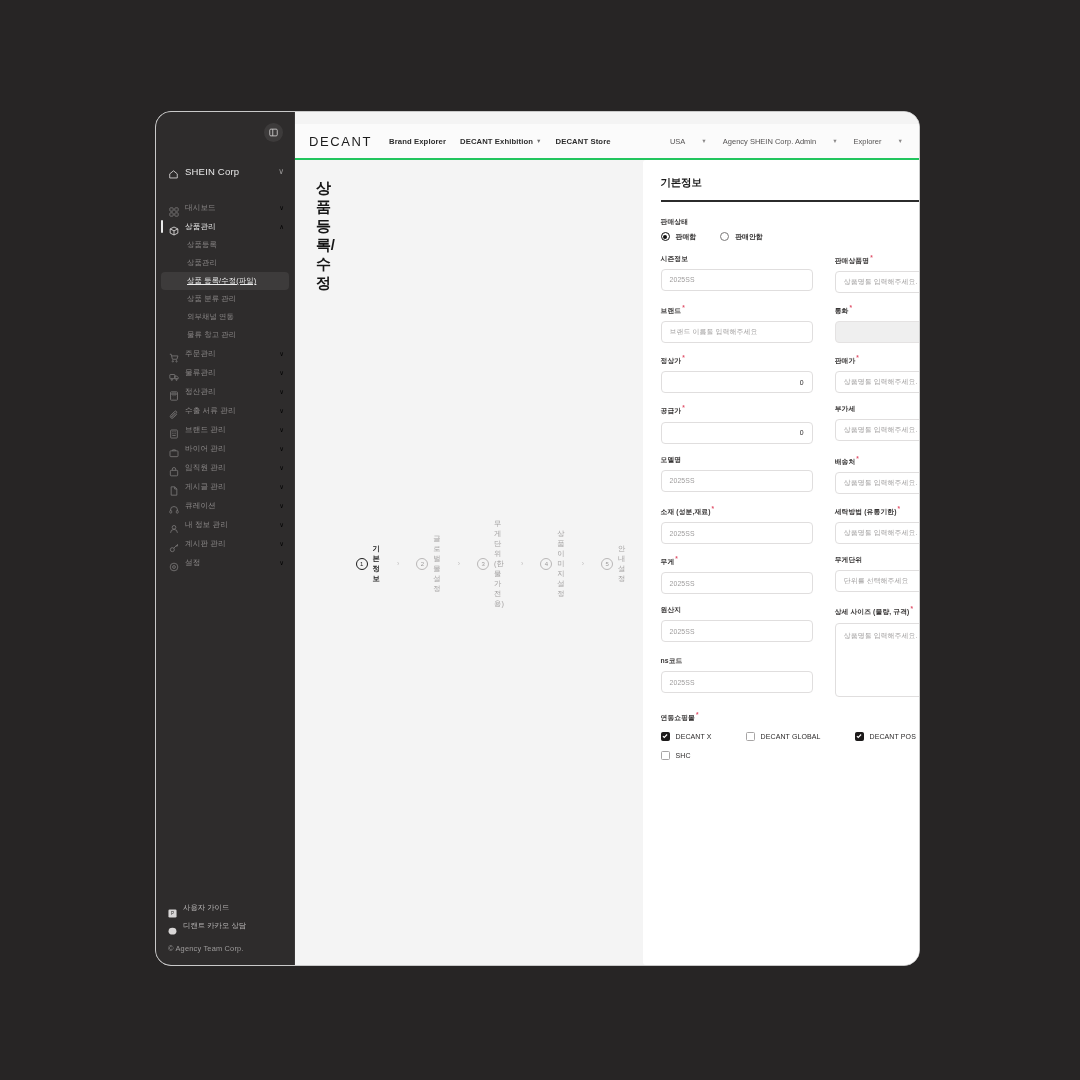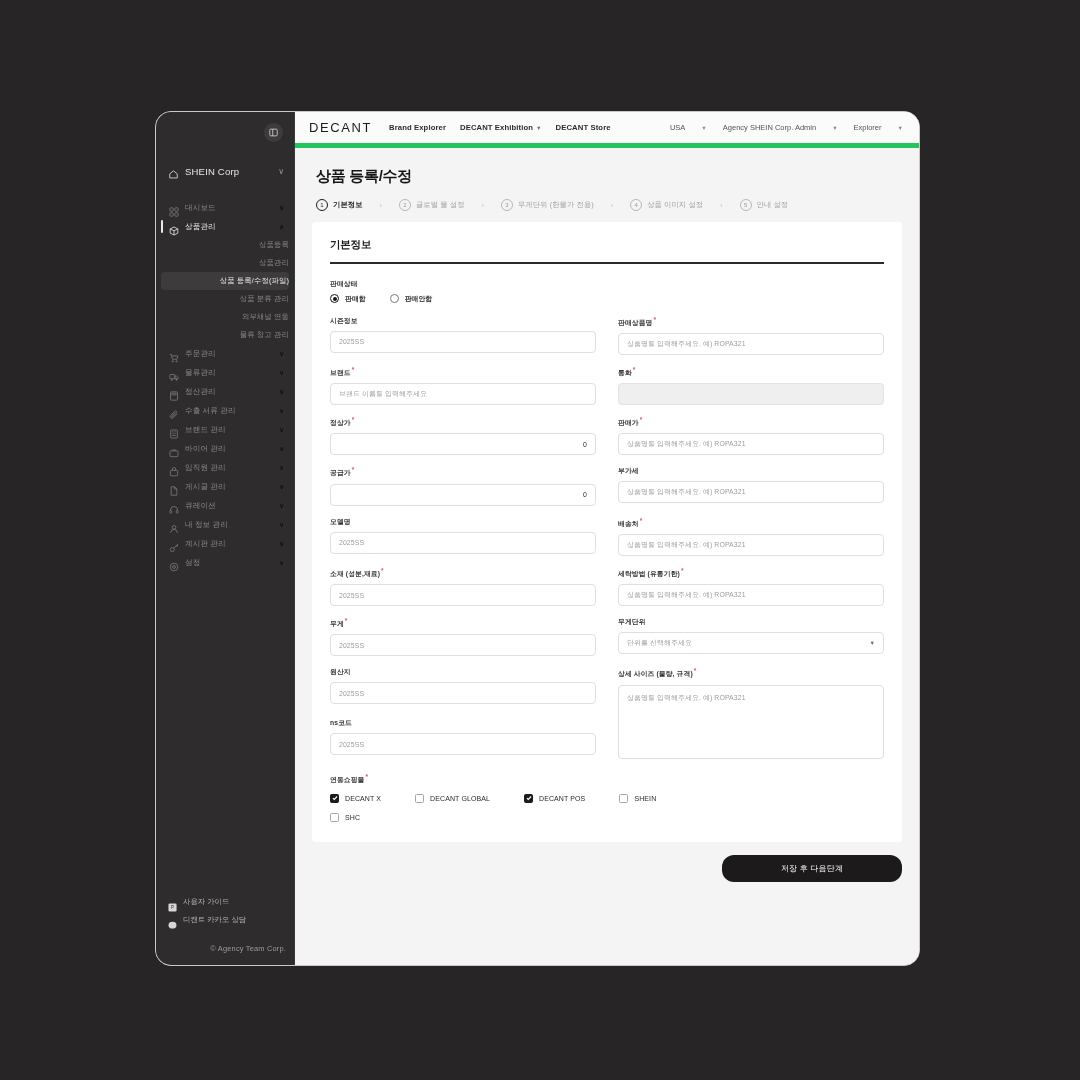--- a/index.html
+++ b/index.html
@@ -65,60 +65,61 @@
 7474; }
   .nav-item.active > .lbl { color: #e9e9e9; }
   .nav-item.active > .ic { opacity: .95; }
   .nav-item.active::before {
     content: ""; position: absolute; left: 5px; top: 3px;
     width: 1.5px; height: 13px; background: #e9e9e9; border-radius: 1px;
   }
   .sub-item {
     display: flex; align-items: center;
     height: 18px; margin: 0 5px; padding-left: 26px;
-    border-radius: 4px; cursor: pointer; justify-content: flex-end;
+    border-radius: 4px; cursor: pointer;
   }
   .sub-item .lbl { font-size: 7.4px; color: #8b8888; letter-spacing: .1px; }
   .sub-item.active { background: #3d3b3b; }
-  .sub-item.active .lbl { color: #efefef; }
+  .sub-item.active .lbl { color: #efefef; text-decoration: underline; }
 
   .sb-foot { padding: 0 8px 12px 12px; }
   .foot-link { display: flex; align-items: center; height: 18px; cursor: pointer; }
   .foot-link .fic { width: 9px; height: 9px; margin-right: 6px; flex: 0 0 9px; }
   .foot-link .lbl { font-size: 7.4px; color: #b9b7b7; }
-  .copyright { font-size: 7.4px; color: #9d9b9b; margin-top: 15px; letter-spacing: .2px; text-align: right; }
+  .copyright { font-size: 7.4px; color: #9d9b9b; margin-top: 9px; letter-spacing: .2px; }
 
   
   #main { flex: 1; height: 100%; background: #f4f4f4; display: flex; flex-direction: column; min-width: 0; }
 
   .topbar {
     height: 36px; background: #fbfbfb;
     display: flex; align-items: center;
     padding: 0 16px 0 14px;
-    border-bottom: 5px solid #22c55e;
+    border-bottom: 2px solid #22c55e;
     flex: 0 0 36px;
+    margin-top: 12px;
   }
   .brand-logo {
     font-size: 13px; color: #1c1c1c; letter-spacing: 1.6px;
     font-family: "Liberation Sans", sans-serif; margin-right: 17px;
   }
   .topnav { display: flex; align-items: center; gap: 14px; font-weight: bold; }
   .topnav-item {
     font-size: 7.7px; color: #2d2d2d; cursor: pointer;
     display: flex; align-items: center; gap: 3px; letter-spacing: .1px;
   }
   .topnav-item .cd { font-size: 5.5px; color: #6d6d6d; }
   .topbar-right { margin-left: auto; display: flex; align-items: center; gap: 16px; }
   .tb-sel {
     font-size: 7.5px; color: #555353; cursor: pointer;
     display: flex; align-items: center; gap: 16px;
   }
   .tb-sel .cd { font-size: 5.5px; color: #8a8888; }
 
-  .content { flex: 1; overflow: hidden; padding: 0 17px; display: flex; flex-direction: column; }
+  .content { flex: 1; overflow: hidden; padding: 0 17px; display: flex; flex-direction: row; gap: 17px; }
 
   .page-title {
     font-size: 15px; font-weight: bold; color: #161616;
     letter-spacing: -0.3px; margin: 19px 0 0 4px;
   }
 
   .stepper { display: flex; align-items: center; margin: 13px 0 11px 4px; }
   .step { display: flex; align-items: center; gap: 5px; }
   .step .num {
     width: 12px; height: 12px; border-radius: 50%;

